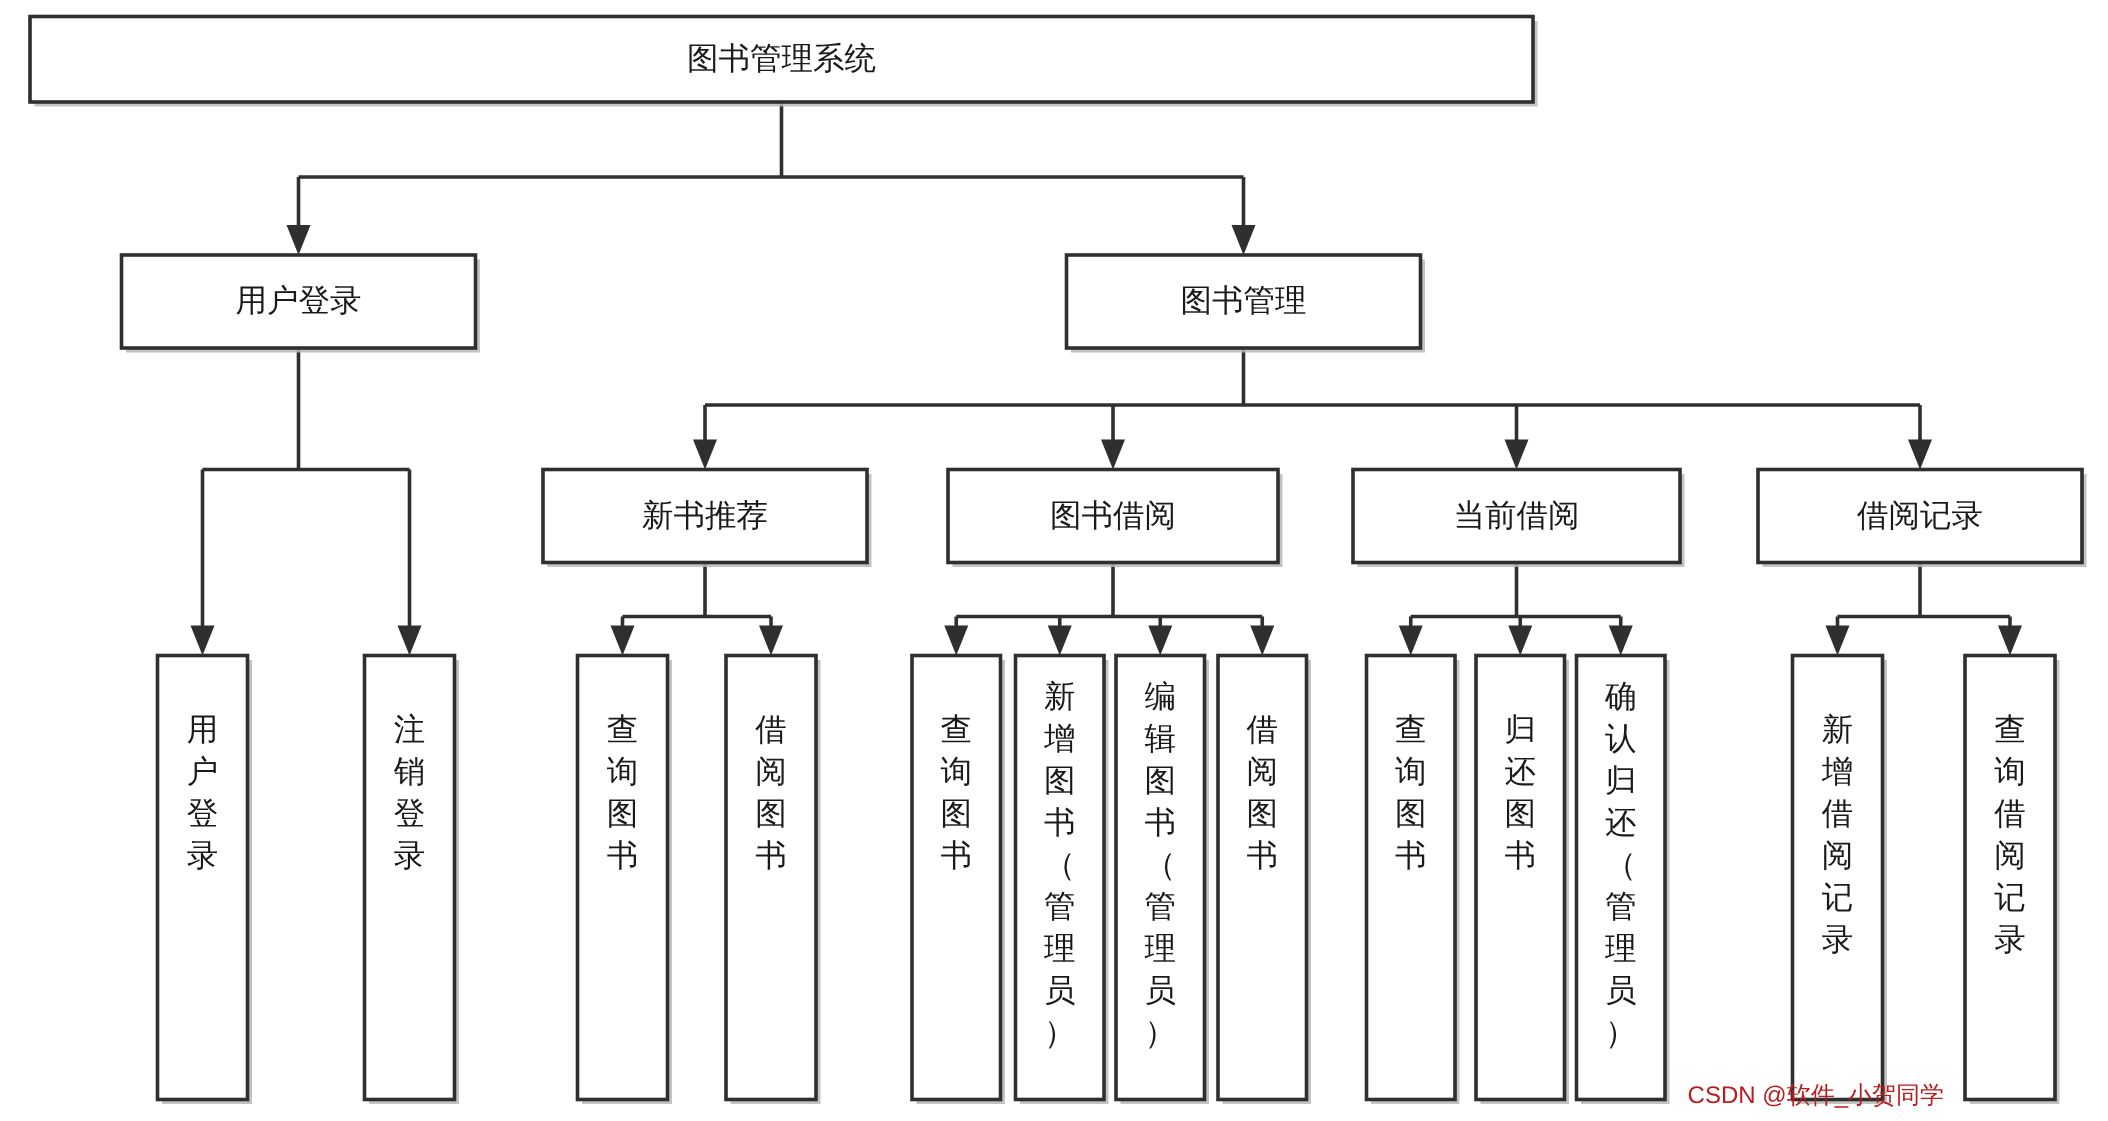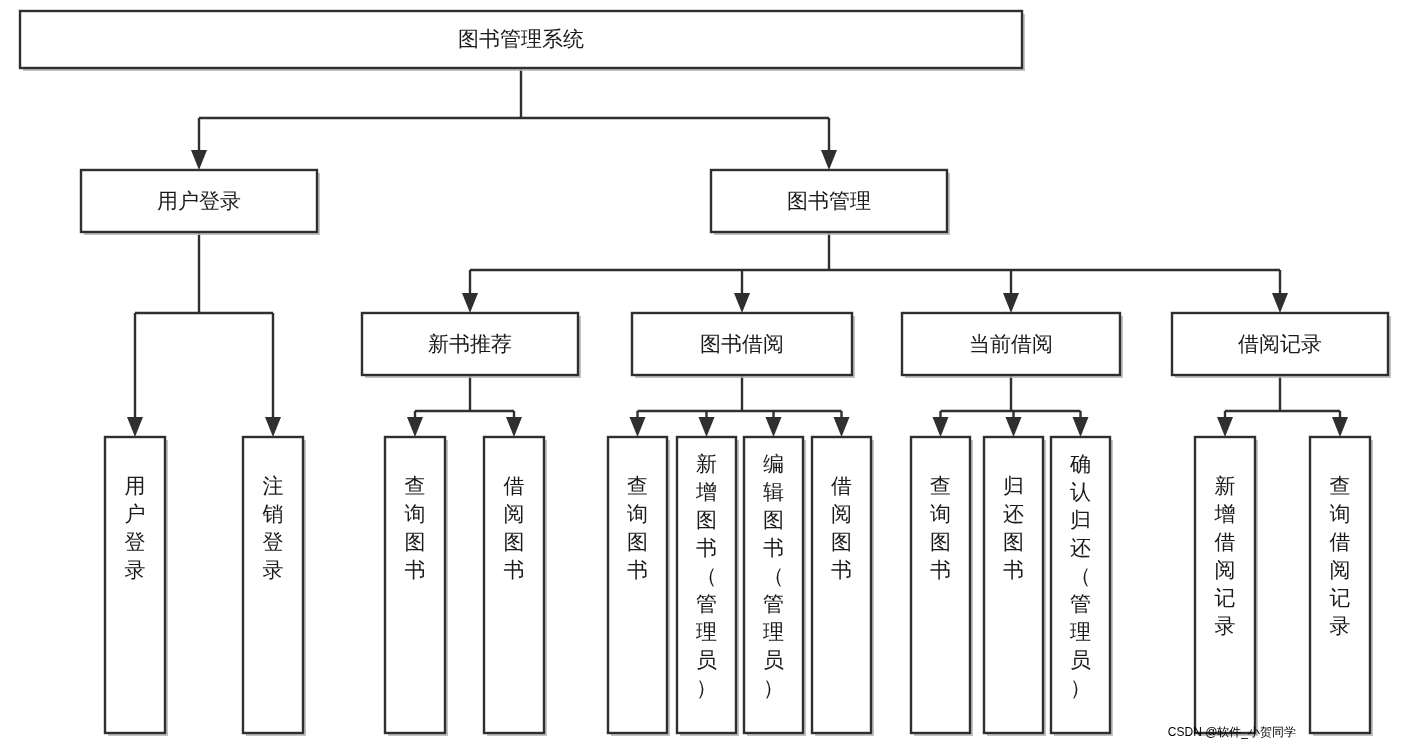--- a/index.html
+++ b/index.html
@@ -56,22 +56,22 @@
     font-family: "Liberation Sans", "DejaVu Sans", sans-serif;
     font-size: 21px;
     fill: #1a1a1a;
     text-anchor: middle;
   }
   .watermark-text {
     position: absolute;
     right: 14px;
     bottom: 6px;
     font-family: "Liberation Sans", "DejaVu Sans", sans-serif;
-    font-size: 12px;
-    color: #000000;
+    font-size: 16px;
+    color: #b91c1c;
     white-space: nowrap;
     user-select: none;
   }
 </style>
 </head>
 <body>
 
 <div id="diagram-root">
   <svg class="canvas" viewBox="0 0 1405 747" xmlns="http://www.w3.org/2000/svg">
     <g id="edges-layer">

